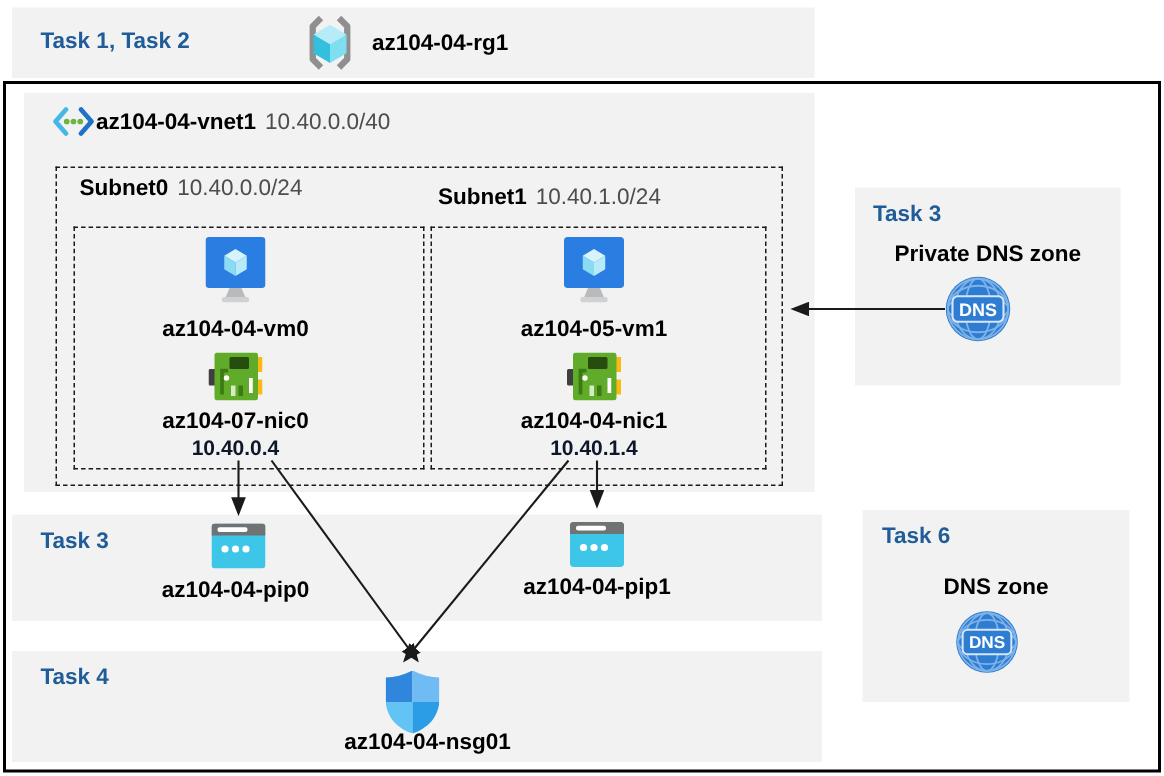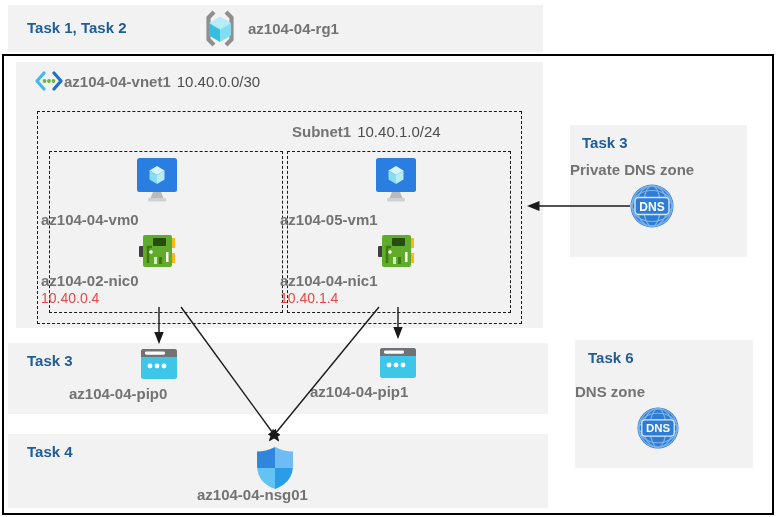--- a/index.html
+++ b/index.html
@@ -3,25 +3,25 @@
 <meta charset="utf-8">
 <style>
   html,body{margin:0;padding:0;background:#fff;}
   #canvas{
     position:relative;width:776px;height:517px;background:#fff;
     font-family:"Liberation Sans",sans-serif;overflow:hidden;
   }
   .abs{position:absolute;}
   .graybox{background:#f2f2f2;}
   .task{color:#1f5c98;font-weight:700;font-size:15px;white-space:nowrap;}
-  .name{font-weight:700;font-size:15px;color:#737373;white-space:nowrap;}
+  .name{font-weight:700;font-size:15px;color:#000000;white-space:nowrap;}
   .muted{font-weight:400;font-size:15px;color:#4d4d4d;white-space:nowrap;}
-  .ip{font-weight:400;font-size:14px;color:#ef4444;white-space:nowrap;}
+  .ip{font-weight:700;font-size:14px;color:#0f172a;white-space:nowrap;}
   .dashed{border:1.5px dashed #1a1a1a;box-sizing:border-box;}
-  .ctr{text-align:left;}
+  .ctr{text-align:center;}
   .cidr-gap{margin-left:6px;}
   svg text{font-family:"Liberation Sans",sans-serif;}
   #arrow-overlay{pointer-events:none;z-index:20;}
 </style>
 </head>
 <body>
 
 <div id="canvas">
 
   <div class="abs graybox" style="left:8px;top:5px;width:535px;height:47px;">
@@ -41,25 +41,28 @@
   <div class="abs graybox" style="left:16px;top:62px;width:527px;height:266px;"></div>
 
   <svg class="abs" style="left:35px;top:71px;" width="28" height="20" viewBox="0 0 28 20">
     <path d="M9,2 L2,10 L9,18" stroke="#45b8ea" stroke-width="3.2" fill="none" stroke-linecap="round" stroke-linejoin="round"></path>
     <path d="M19,2 L26,10 L19,18" stroke="#1f72c8" stroke-width="3.2" fill="none" stroke-linecap="round" stroke-linejoin="round"></path>
     <circle cx="9.5" cy="10" r="1.9" fill="#6cb33f"></circle>
     <circle cx="14" cy="10" r="1.9" fill="#6cb33f"></circle>
     <circle cx="18.5" cy="10" r="1.9" fill="#6cb33f"></circle>
   </svg>
   <div class="abs" style="left:64px;top:73px;">
-    <span class="name">az104-04-vnet1</span><span class="muted cidr-gap">10.40.0.0/30</span>
+    <span class="name">az104-04-vnet1</span><span class="muted cidr-gap">10.40.0.0/40</span>
   </div>
 
   <div class="abs dashed" style="left:37px;top:111px;width:485px;height:213px;"></div>
 
+  <div class="abs" style="left:53px;top:117px;">
+    <span class="name">Subnet0</span><span class="muted cidr-gap">10.40.0.0/24</span>
+  </div>
   <div class="abs dashed" style="left:49px;top:151px;width:234px;height:162px;"></div>
 
   <svg class="abs" style="left:137px;top:158px;" width="40" height="46" viewBox="0 0 40 46">
     <rect x="0" y="0" width="40" height="34" rx="2.5" fill="#2a7de1"></rect>
     <polygon points="20,8 27.5,12.5 20,17 12.5,12.5" fill="#d7f3fb"></polygon>
     <polygon points="12.5,12.5 20,17 20,26 12.5,21.5" fill="#8adcf2"></polygon>
     <polygon points="27.5,12.5 20,17 20,26 27.5,21.5" fill="#b8ebf8"></polygon>
     <path d="M16,34 h8 l2.5,6 h-13 z" fill="#b9babc"></path>
     <rect x="11" y="40" width="18" height="3.5" rx="1.2" fill="#d0d1d3"></rect>
   </svg>
@@ -70,21 +73,21 @@
     <rect x="32" y="3" width="4" height="10" fill="#fdb913"></rect>
     <rect x="32" y="18" width="4" height="10" fill="#fdb913"></rect>
     <rect x="4" y="0" width="29" height="32" rx="2" fill="#60ab29"></rect>
     <rect x="14" y="3" width="13" height="8" rx="1" fill="#274d0e"></rect>
     <path d="M9,28 V12 h4" stroke="#3c7a13" stroke-width="2.5" fill="none"></path>
     <circle cx="12" cy="17" r="1.8" fill="#fff"></circle>
     <rect x="15" y="22" width="3" height="7" fill="#d6ecc2"></rect>
     <rect x="20" y="22" width="3" height="7" fill="#3c7a13"></rect>
     <rect x="27" y="17" width="2.5" height="10" fill="#fff"></rect>
   </svg>
-  <div class="abs ctr name" style="left:41px;top:272px;width:232px;">az104-02-nic0</div>
+  <div class="abs ctr name" style="left:41px;top:272px;width:232px;">az104-07-nic0</div>
   <div class="abs ctr ip" style="left:41px;top:290px;width:232px;">10.40.0.4</div>
 
   <div class="abs" style="left:292px;top:123px;">
     <span class="name">Subnet1</span><span class="muted cidr-gap">10.40.1.0/24</span>
   </div>
   <div class="abs dashed" style="left:287px;top:151px;width:224px;height:162px;"></div>
 
   <svg class="abs" style="left:376px;top:158px;" width="40" height="46" viewBox="0 0 40 46">
     <rect x="0" y="0" width="40" height="34" rx="2.5" fill="#2a7de1"></rect>
     <polygon points="20,8 27.5,12.5 20,17 12.5,12.5" fill="#d7f3fb"></polygon>

